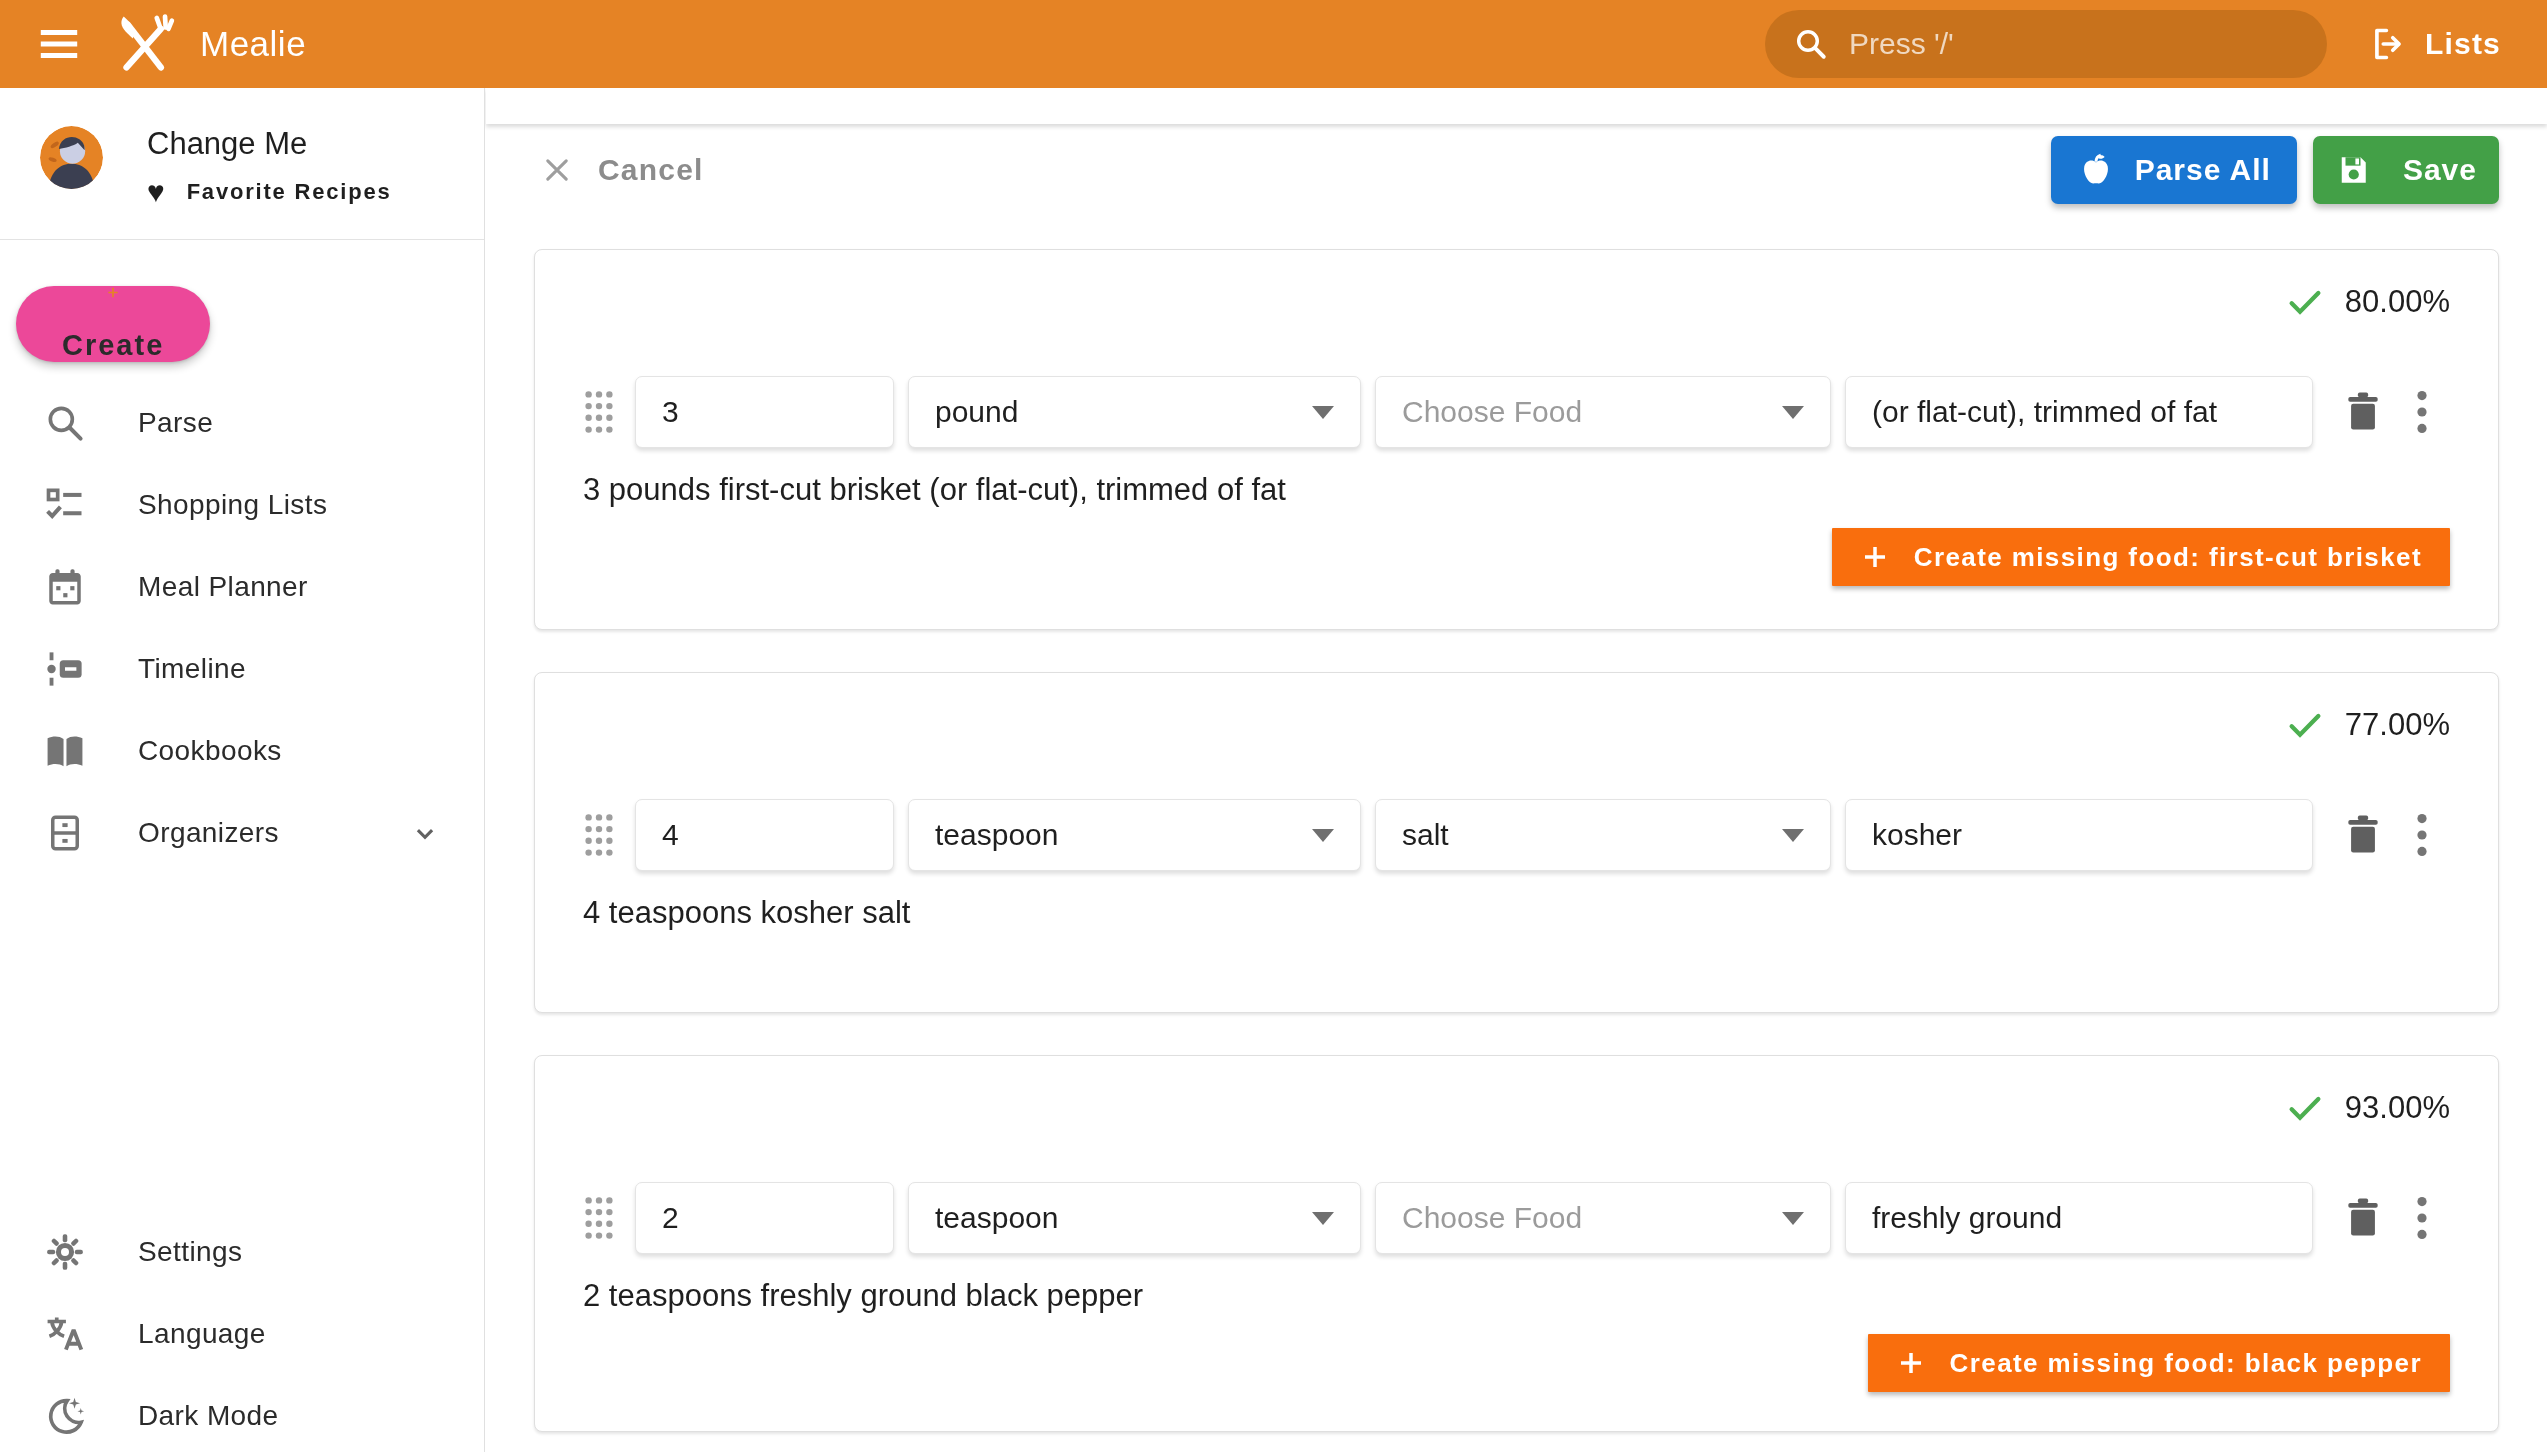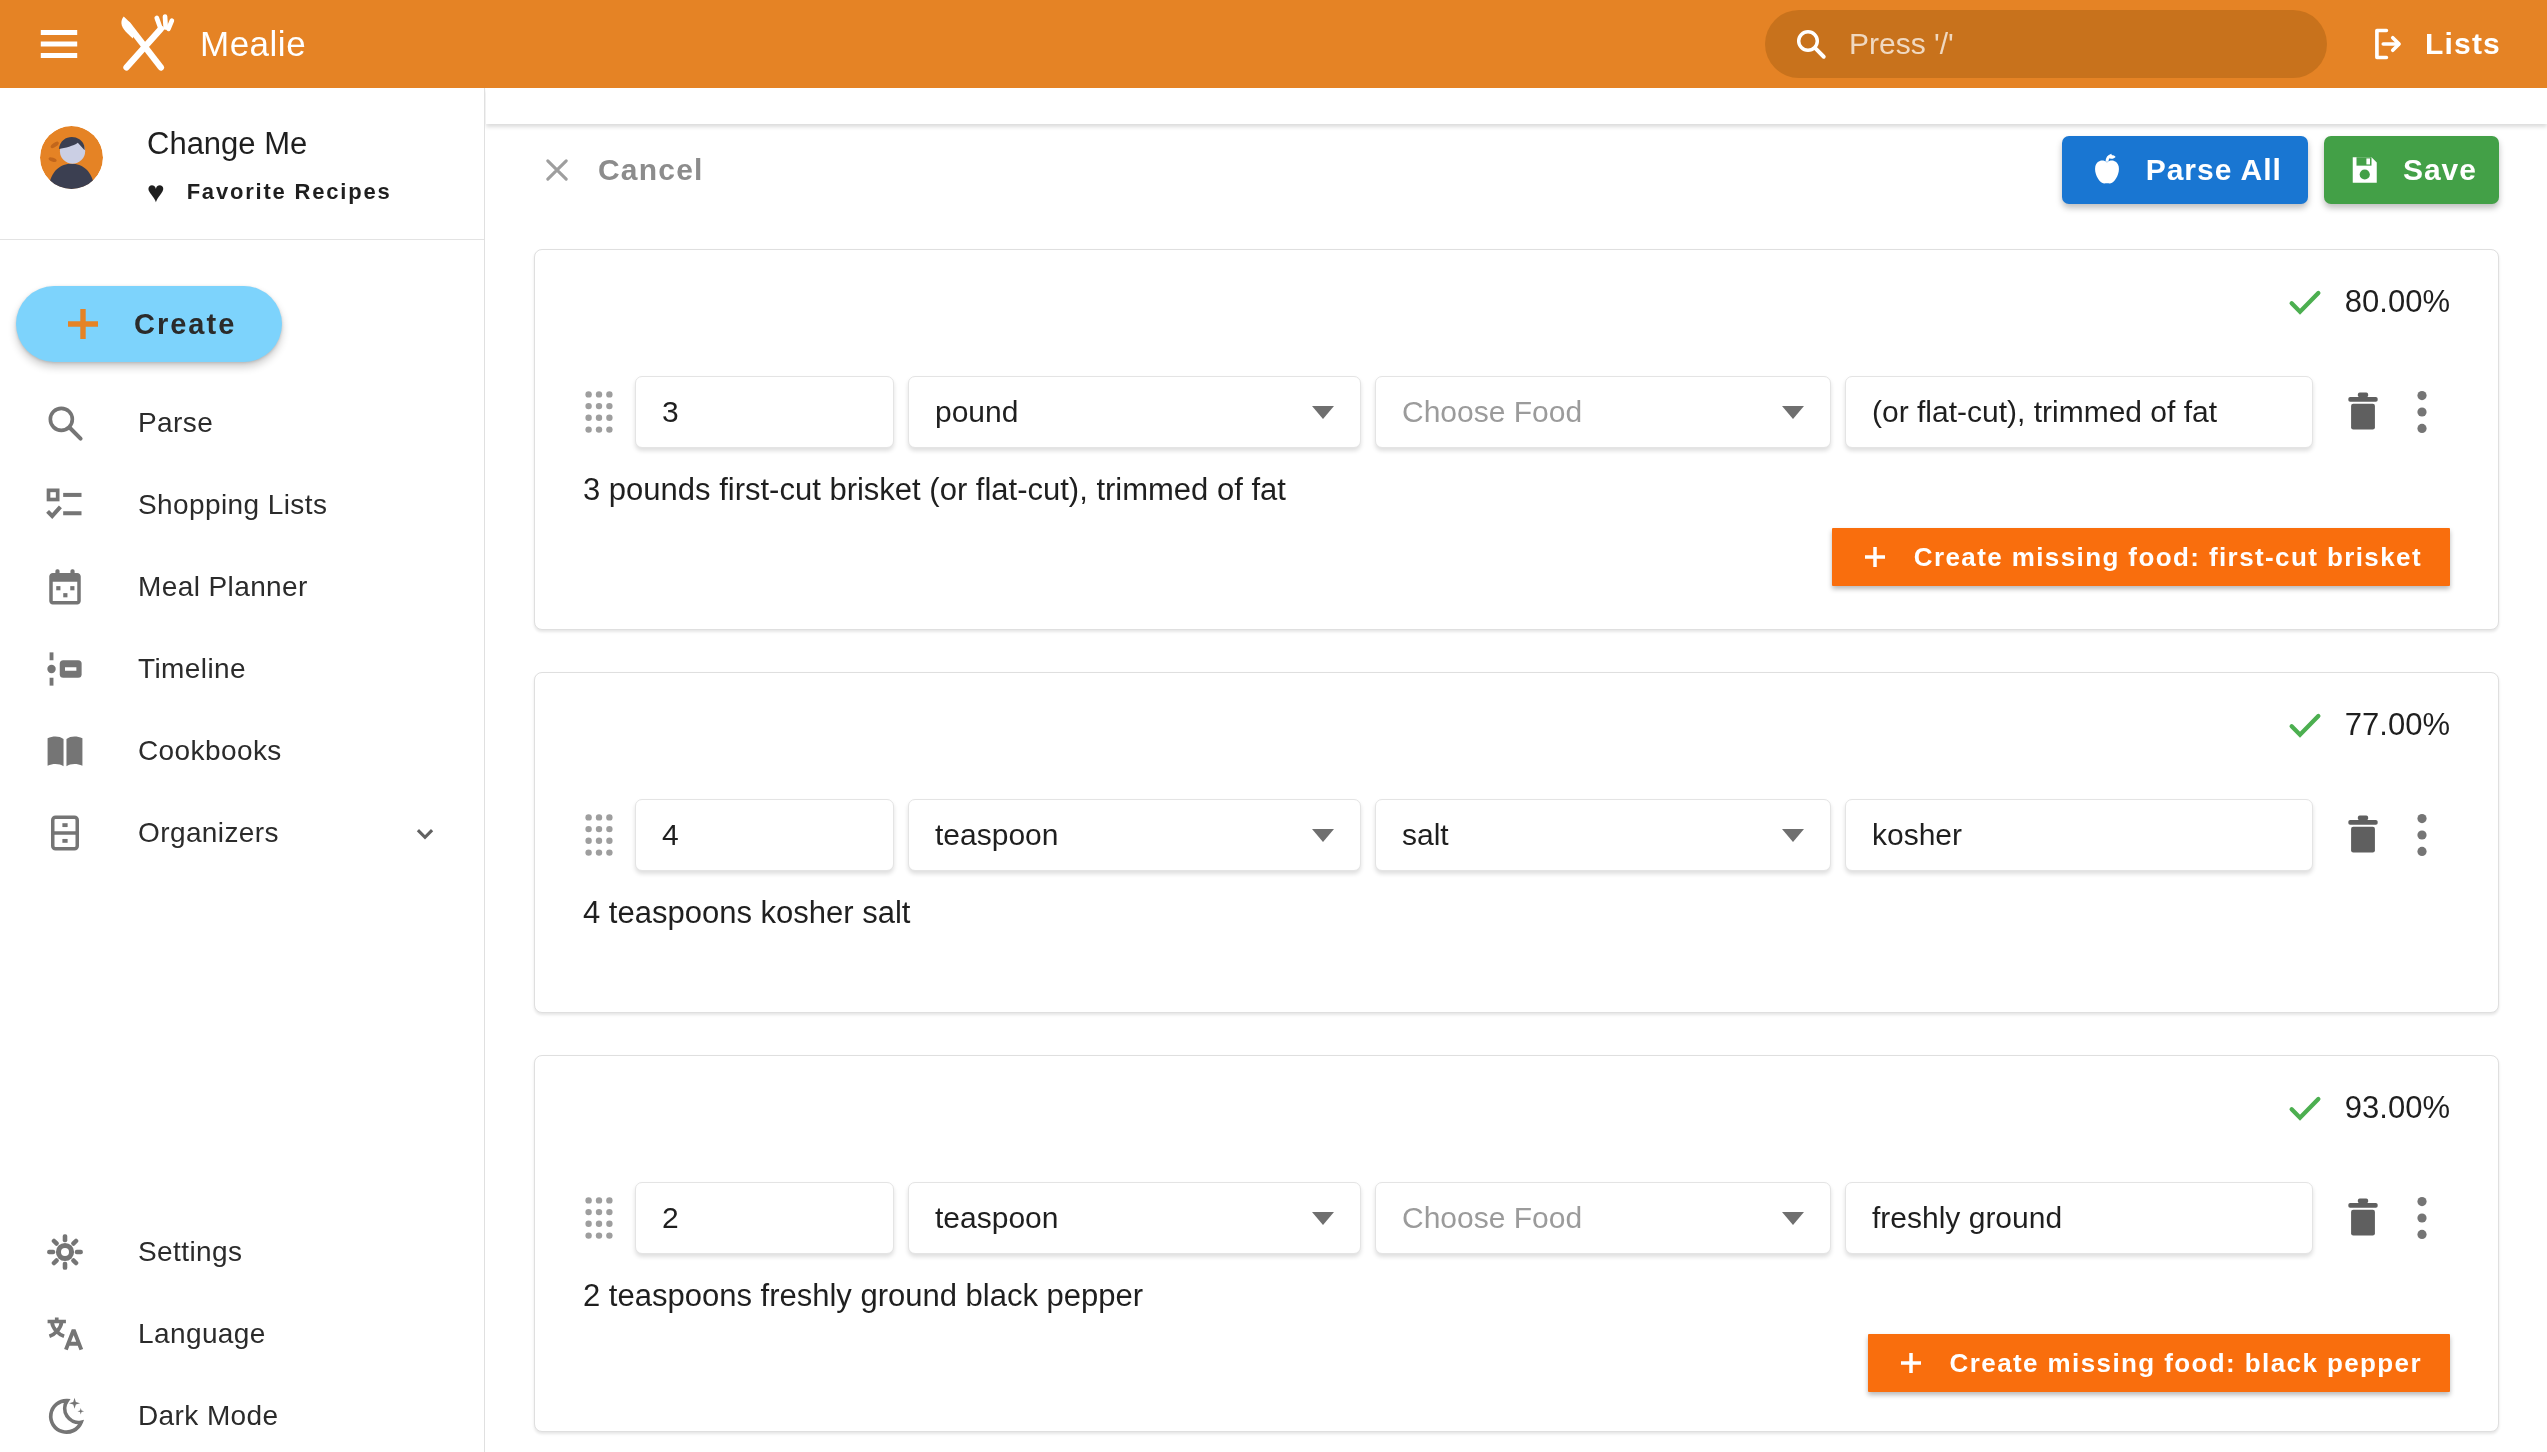--- a/index.html
+++ b/index.html
@@ -25,45 +25,45 @@
   .sidebar { position:absolute; top:88px; left:0; width:485px; bottom:0; background:#fff;
              border-right:1px solid #E0E0E0; z-index:8; }
   .user-row { display:flex; align-items:flex-start; padding:38px 0 0 40px; cursor:pointer; }
   .avatar { width:63px; height:63px; flex:none; border-radius:50%; overflow:hidden; }
   .user-info { margin-left:44px; }
   .user-name { font-size:31px; color:#1F1F1F; }
   .user-fav { display:flex; align-items:center; gap:20px; margin-top:15px; font-size:22px; font-weight:700;
               letter-spacing:1.8px; color:#1F1F1F; cursor:pointer; }
   .heart-glyph { font-size:30px; line-height:1; }
   .sidebar-divider { margin:32px 0 0; border:none; border-top:1px solid #E3E3E3; }
-  .create-btn { margin:46px 0 0 16px; height:76px; border-radius:38px; background:#7dd3fc; border:none;
+  .create-btn { margin:46px 0 0 16px; height:76px; border-radius:38px; background:#ec4899; border:none;
                 box-shadow:0 5px 9px rgba(0,0,0,.20), 0 1px 3px rgba(0,0,0,.14);
                 display:inline-flex; align-items:center; gap:30px; padding:0 46px; font-size:29px;
                 font-weight:600; letter-spacing:2px; color:#2b2b2b; cursor:pointer;
-                font-family:"Liberation Sans","DejaVu Sans",sans-serif; }
+                font-family:"Liberation Sans","DejaVu Sans",sans-serif;flex-direction:column; }
   .side-list { margin-top:20px; }
   .side-item { height:82px; display:flex; align-items:center; padding:0 42px; cursor:pointer; }
   .side-icon { width:46px; height:46px; flex:none; color:#757575; display:flex; align-items:center; justify-content:center; }
   .side-label { margin-left:50px; font-size:28px; font-weight:500; color:#2b2b2b; letter-spacing:0.4px; }
   .chevron { margin-left:auto; color:#616161; display:flex; }
   .side-bottom { position:absolute; left:0; top:1123px; width:100%; }
 
   
   .content { position:absolute; left:486px; top:88px; right:0; bottom:0; background:#fff; }
   .content-topbar { height:36px; background:#fff; box-shadow:0 3px 4px rgba(0,0,0,.14); position:relative; z-index:2; }
   .toolbar-row { display:flex; align-items:center; margin:12px 48px 0; height:68px; }
   .cancel-btn { display:flex; align-items:center; gap:24px; background:none; border:none; color:#8C8C8C;
                 font-size:30px; font-weight:600; letter-spacing:1.2px; cursor:pointer;
                 font-family:"Liberation Sans","DejaVu Sans",sans-serif; }
   .toolbar-spacer { flex:1; }
   .btn-raised { display:flex; align-items:center; height:68px; border:none; border-radius:7px; color:#fff;
                 font-size:30px; font-weight:700; letter-spacing:1px; box-shadow:0 4px 6px rgba(0,0,0,.25);
                 cursor:pointer; font-family:"Liberation Sans","DejaVu Sans",sans-serif; }
   .btn-parse { background:#1976D2; padding:0 26px; gap:20px; }
-  .btn-save  { background:#43A047; padding:0 22px; gap:21px; margin-left:16px; }
+  .btn-save  { background:#43A047; padding:0 22px; gap:32px; margin-left:16px; }
 
   .cards { margin:45px 48px 0; }
   .card { background:#fff; border:1px solid #DFDFDF; border-radius:8px; box-shadow:0 2px 3px rgba(0,0,0,.10);
           padding:24px 48px 0; margin-bottom:42px; }
   .card-1 { height:381px; } .card-2 { height:341px; } .card-3 { height:377px; }
   .conf-row { display:flex; justify-content:flex-end; align-items:center; gap:20px; margin-top:8px;
               font-size:31px; color:#1F1F1F; }
   .fields-row { display:flex; align-items:center; margin-top:54px; }
   .drag { color:#9E9E9E; margin-right:20px; flex:none; display:flex; cursor:grab; }
   .field { height:72px; background:#fff; border:1px solid #E4E4E4; border-radius:7px;

